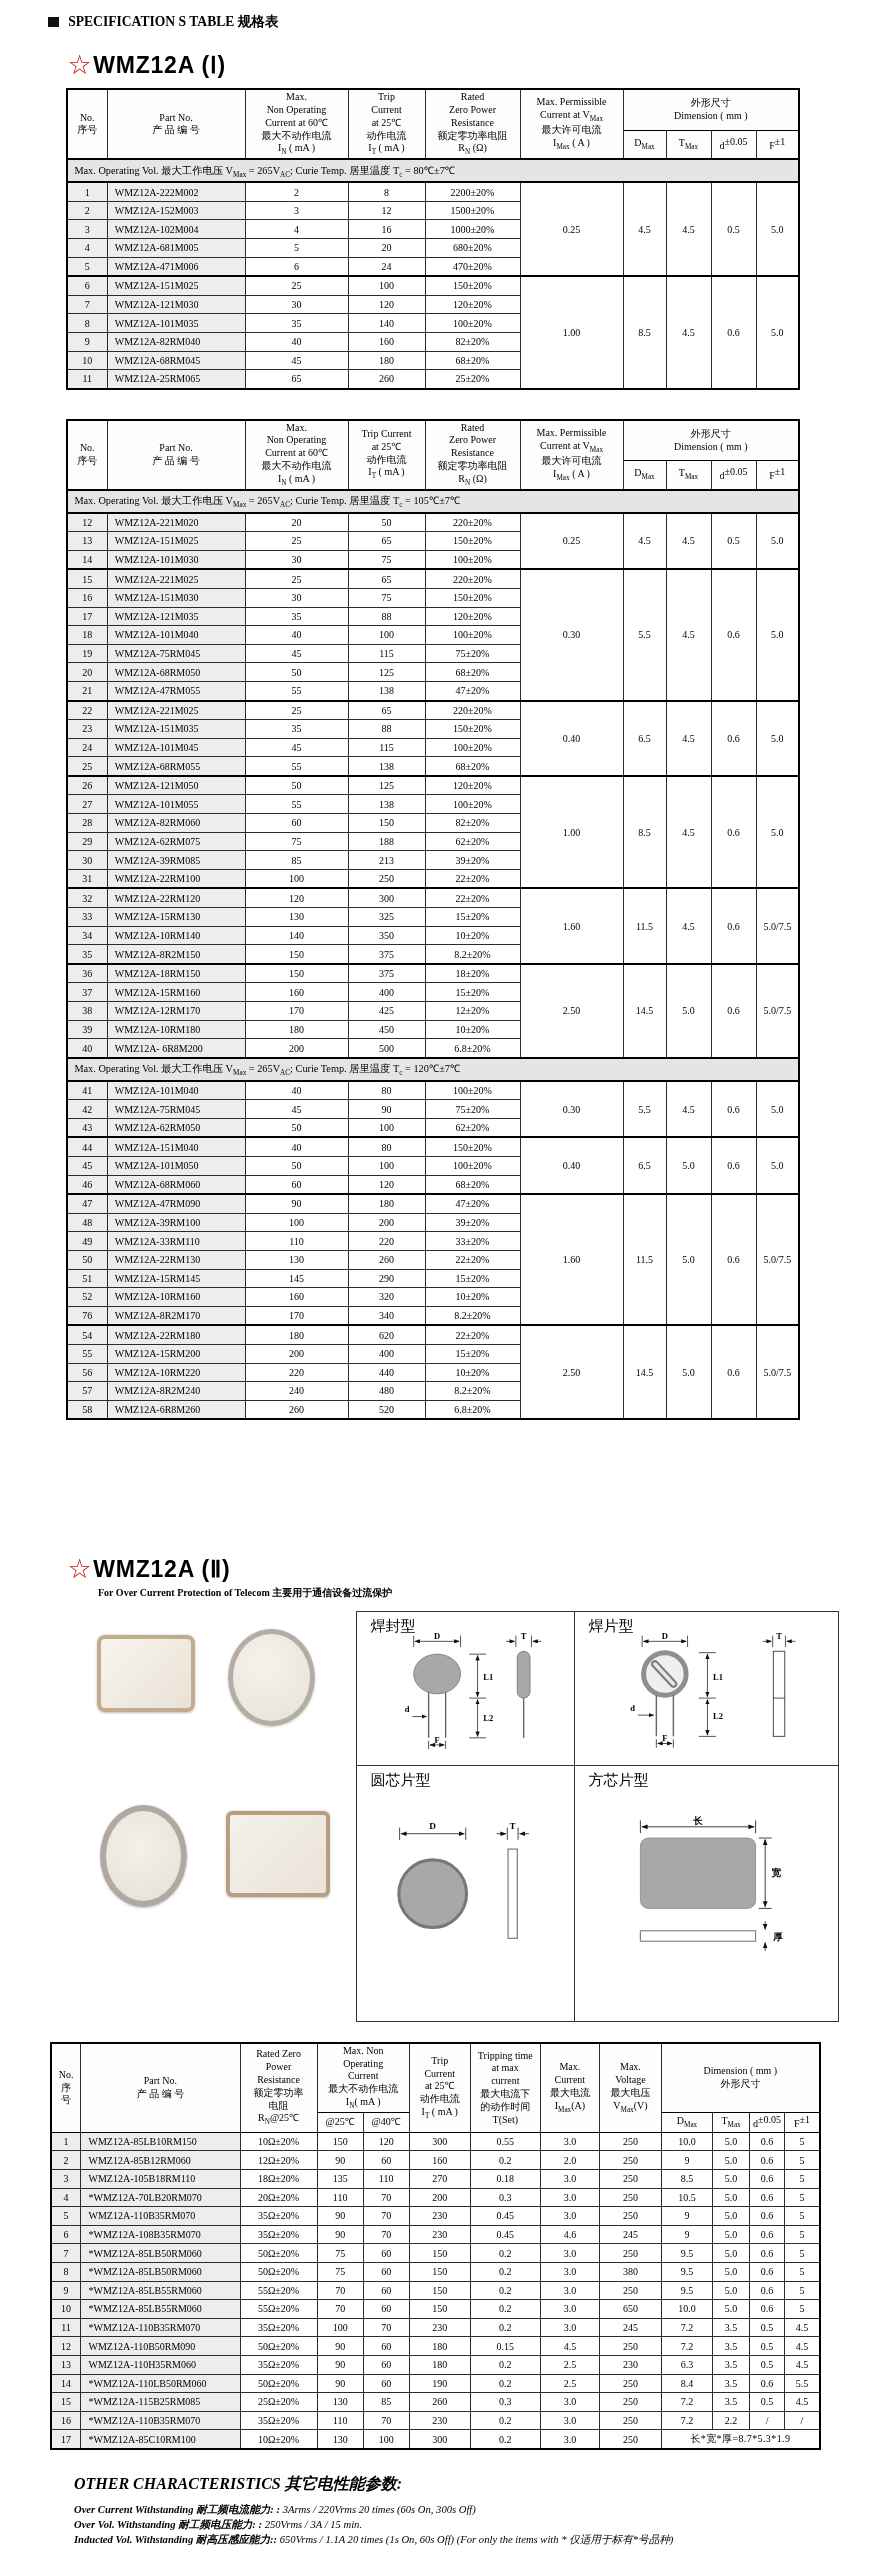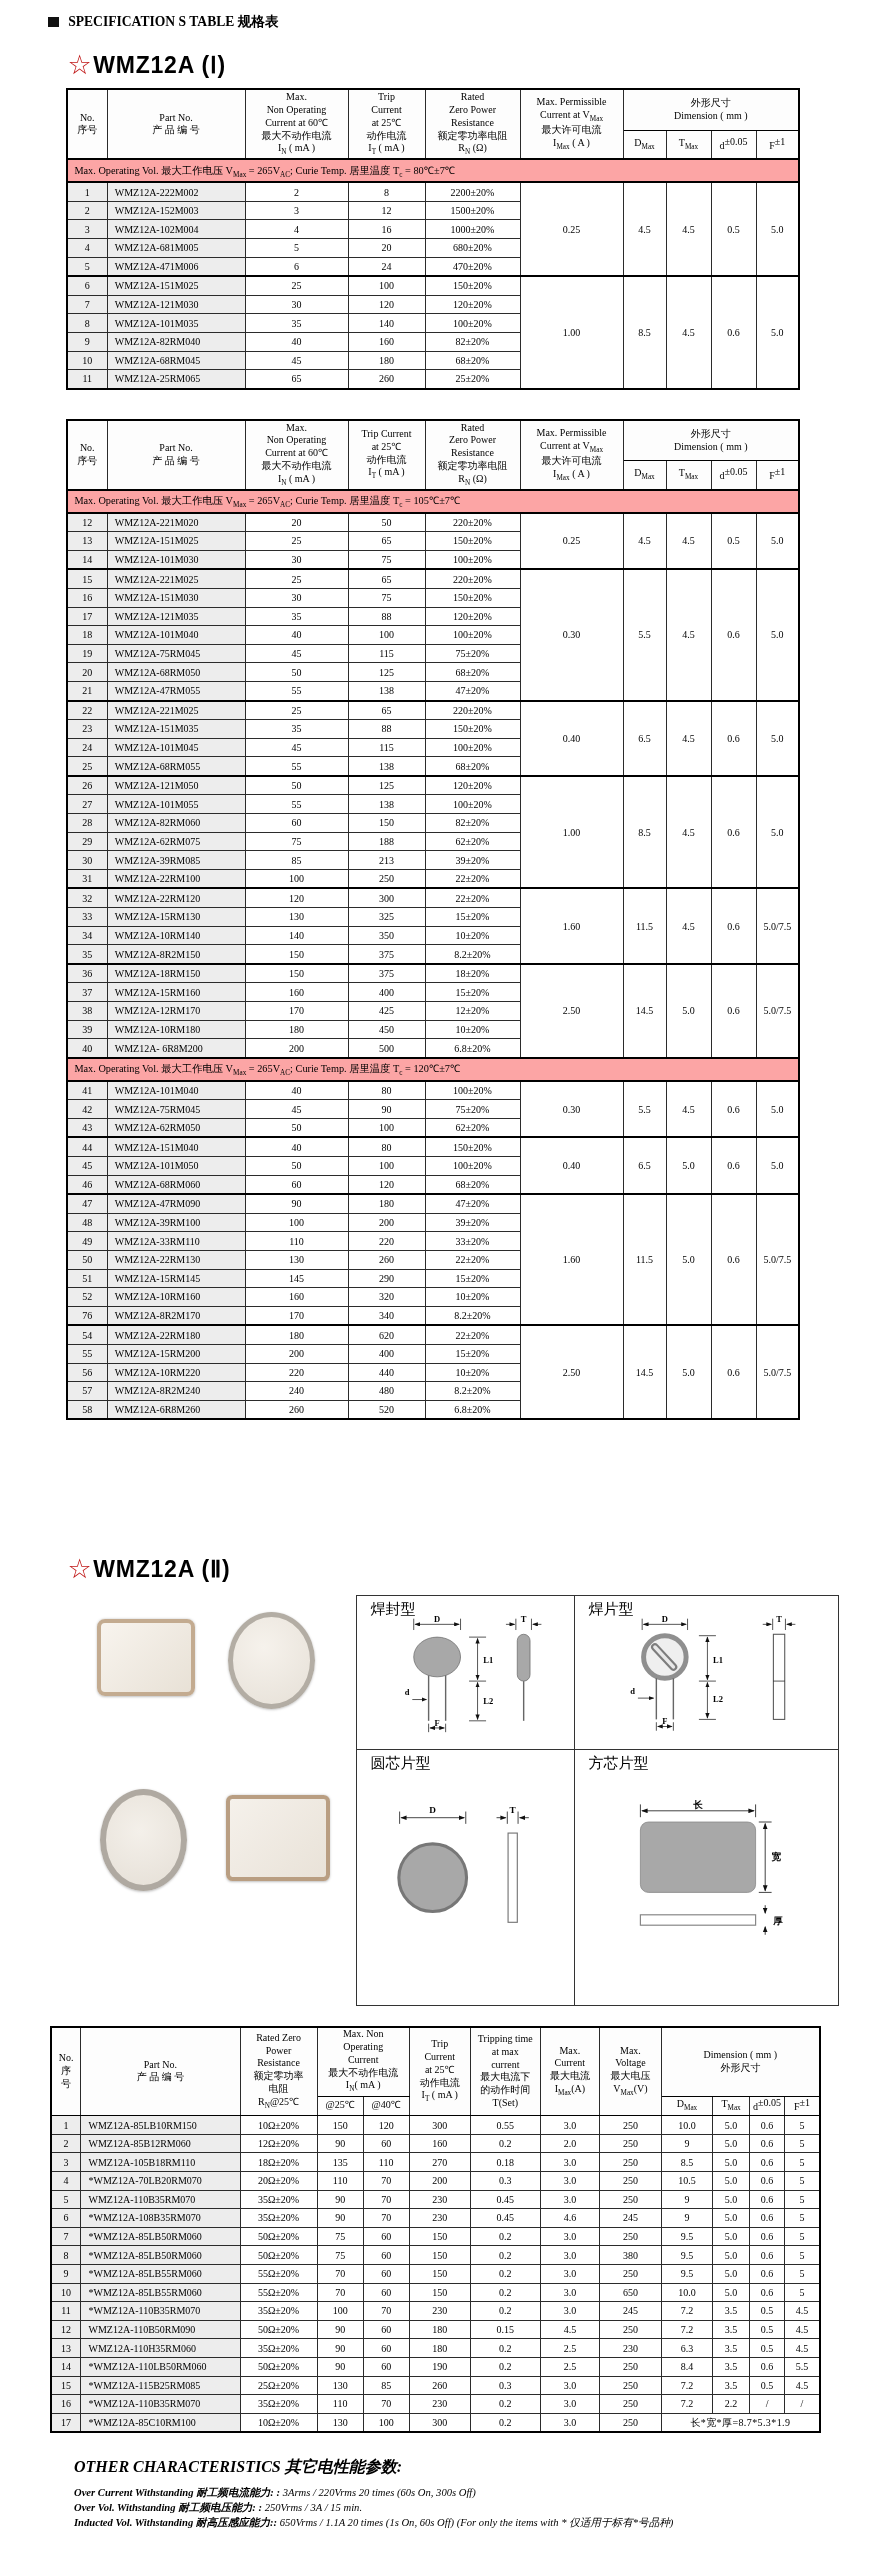--- a/index.html
+++ b/index.html
@@ -18,21 +18,21 @@
 
   table.spec,table.t3{border-collapse:collapse;table-layout:fixed;border:2.4px solid #000;background:#fff;}
   table.spec{width:731px;margin:9.6px 0 0 21px;font-size:10px;}
   table.spec.t2{margin-top:29px;}
   .spec th,.spec td,.t3 th,.t3 td{border:0.8px solid #2b2b2b;text-align:center;padding:0.8px 1.6px;overflow:hidden;}
   .spec thead th,.t3 thead th{font-weight:normal;font-size:10px;line-height:1.28;background:#fdfdfd;}
   .spec thead th{border-bottom:1.2px solid #000;}
   .spec tbody td{height:16px;}
   .spec td.cno,.spec td.cpart,.t3 td.cno,.t3 td.cpart{background:#ededed;}
   .spec td.cpart,.t3 td.cpart{text-align:left;padding-left:7.2px;}
-  tr.note td{text-align:left;padding:2.4px 1.6px 2.4px 6.4px;border-top:2px solid #000;border-bottom:1.6px solid #000;font-size:10.3px;background:#fca5a5;}
+  tr.note td{text-align:left;padding:2.4px 1.6px 2.4px 6.4px;border-top:2px solid #000;border-bottom:1.6px solid #000;font-size:10.3px;background:#e5e5e5;}
   tr.gstart td{border-top:2px solid #000;}
   sub{font-size:7.2px;}sup{font-size:10px;}
 
   .figure{position:relative;height:410px;margin:11.2px 0 0 1.6px;}
   .photos{position:absolute;left:0;top:0;width:288px;height:410px;}
   .photo{position:absolute;box-shadow:0 0.8px 2.4px rgba(0,0,0,.25);}
   .photo.sq1{left:50px;top:24px;width:90px;height:69px;border-radius:8px;border:4px solid #c3ab90;background:linear-gradient(135deg,#f8f4ee,#e8e1d6);}
   .photo.disc1{left:181px;top:17.6px;width:77px;height:87px;border-radius:50%;border:5.6px solid #b3ada4;background:radial-gradient(circle at 40% 35%,#f6f2ec,#e6e0d7);}
   .photo.disc2{left:53px;top:194px;width:75px;height:90px;border-radius:50%;border:6.4px solid #aFa9a1;background:radial-gradient(circle at 45% 40%,#f4f0ea,#e5dfd6);}
   .photo.sq2{left:179px;top:200px;width:96px;height:78px;border-radius:6.4px;border:4px solid #b99e82;background:linear-gradient(135deg,#f5f1eb,#e9e2d8);}
@@ -617,20 +617,21 @@
           <td>520</td>
           <td>6.8±20%</td>
         </tr>
       </tbody>
     </table>
 
   <div class="series s2" style="margin-top:136px;">
     <span class="star">☆</span>
     <span class="series-name">WMZ12A (Ⅱ)</span>
   </div>
+  <div class="desc en">For Over Current Protection of Telecom  主要用于通信设备过流保护</div>
 
   <div class="figure">
     <div class="photos">
       <div class="photo sq1"></div>
       <div class="photo disc1"></div>
       <div class="photo disc2"></div>
       <div class="photo sq2"></div>
     </div>
 
     <div class="fig-box">

